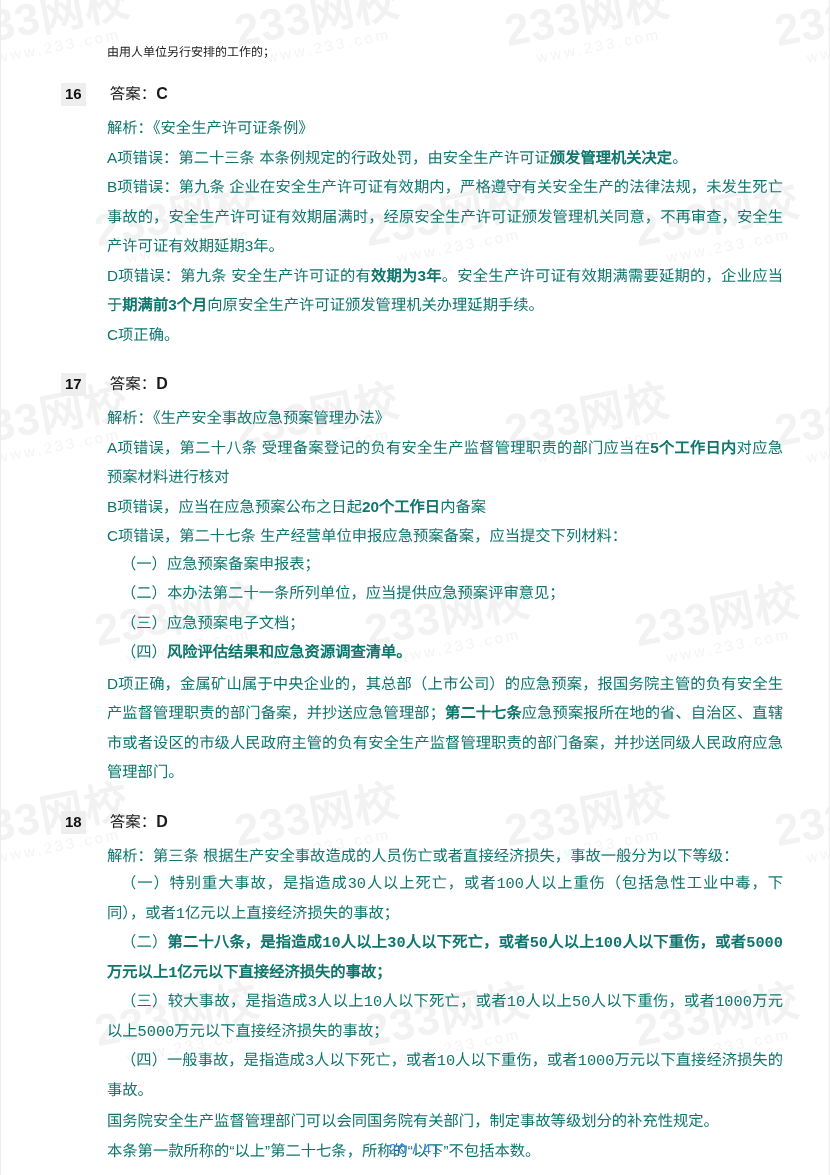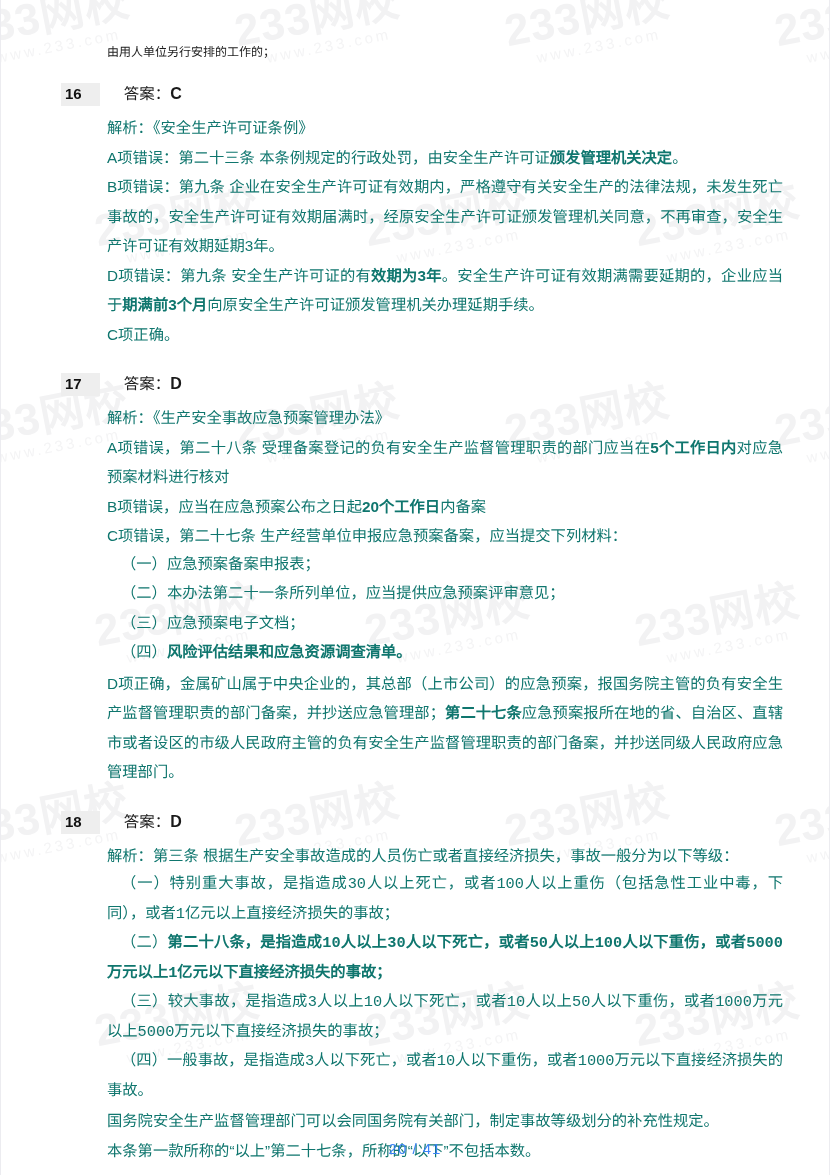--- a/index.html
+++ b/index.html
@@ -81,21 +81,21 @@
     margin: 0 0 6px 0;
   }
   .qnum {
     display: inline-block;
     min-width: 24px;
     text-align: center;
     background: #eeeeee;
     font-size: 15px;
     font-weight: bold;
     color: #111111;
-    padding: 2px 18px 3px 4px;
+    padding: 2px 4px 3px 4px;
     line-height: 18px;
     box-sizing: border-box;
   }
   .qans {
     margin-left: 24px;
     font-size: 15.5px;
     color: #1a1a1a;
     line-height: 26px;
     white-space: pre;
   }

